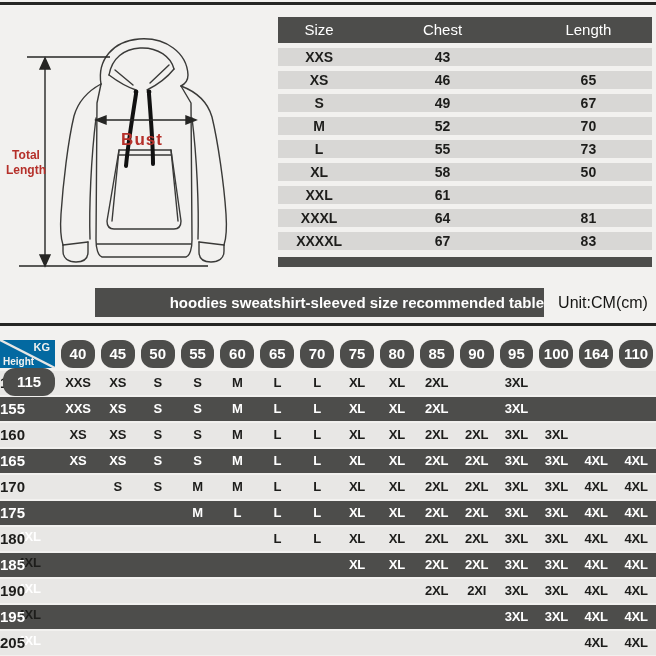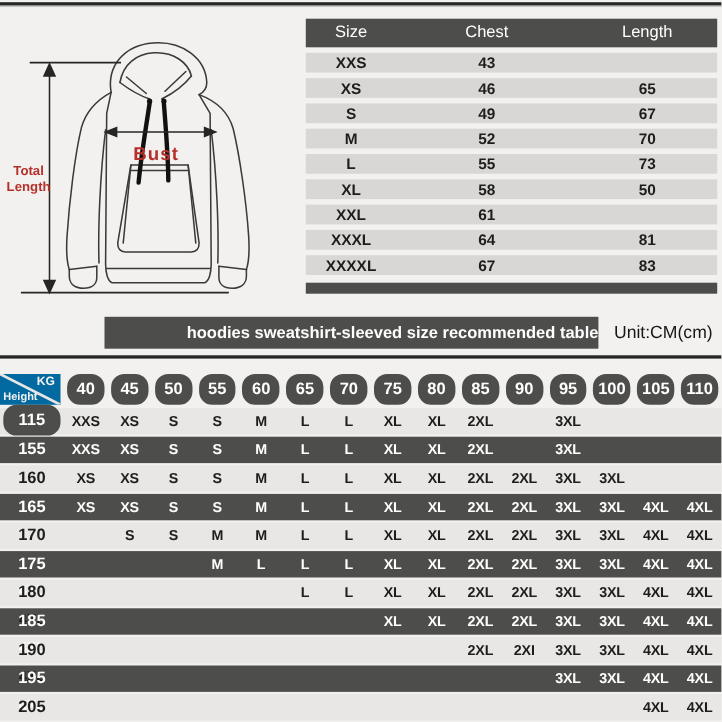--- a/index.html
+++ b/index.html
@@ -57,21 +57,21 @@
     font-weight:bold;font-size:15px;text-align:center;border-radius:12px;
   }
   .mx-corner{position:relative;width:55px;height:28px;background:#0369a1;overflow:hidden;text-decoration:underline;}
   .mx-corner svg{position:absolute;left:0;top:0;}
   .corner-kg{position:absolute;top:1px;right:5px;color:#f2f1ef;font-weight:bold;font-size:11px;}
   .corner-height{position:absolute;bottom:1px;left:3px;color:#f2f1ef;font-weight:bold;font-size:10px;}
 
   .mx-row{display:grid;grid-template-columns:58px repeat(15,1fr);height:24px;line-height:24px;margin-bottom:2px;}
   .mx-row.light{background:#e8e7e5;color:#1d1d1b;}
   .mx-row.dark{background:#4d4d4b;color:#ffffff;}
-  .mx-height{font-weight:bold;font-size:15px;text-align:center;}
+  .mx-height{font-weight:bold;font-size:15px;}
   .mx-cell{font-weight:bold;font-size:13px;text-align:center;letter-spacing:-0.2px;}
 </style>
 </head>
 <body>
 
 <div class="page">
 
   <div class="top-rule">
     <div class="top-rule-inner"></div>
   </div>
@@ -237,21 +237,21 @@
         <div class="mx-hcell">
           <div class="mx-hbox">90</div>
         </div>
         <div class="mx-hcell">
           <div class="mx-hbox">95</div>
         </div>
         <div class="mx-hcell">
           <div class="mx-hbox">100</div>
         </div>
         <div class="mx-hcell">
-          <div class="mx-hbox">105</div>
+          <div class="mx-hbox">164</div>
         </div>
         <div class="mx-hcell">
           <div class="mx-hbox">110</div>
         </div>
         <div class="mx-hcell">
           <div class="mx-hbox">115</div>
         </div>
       </div>
     <div>
         <div class="mx-row light">

